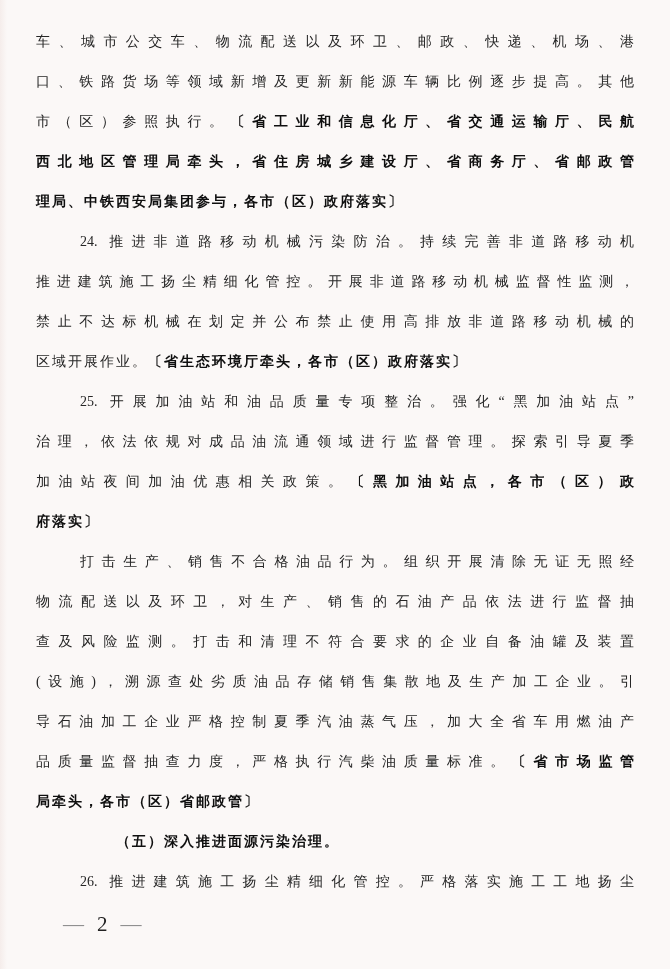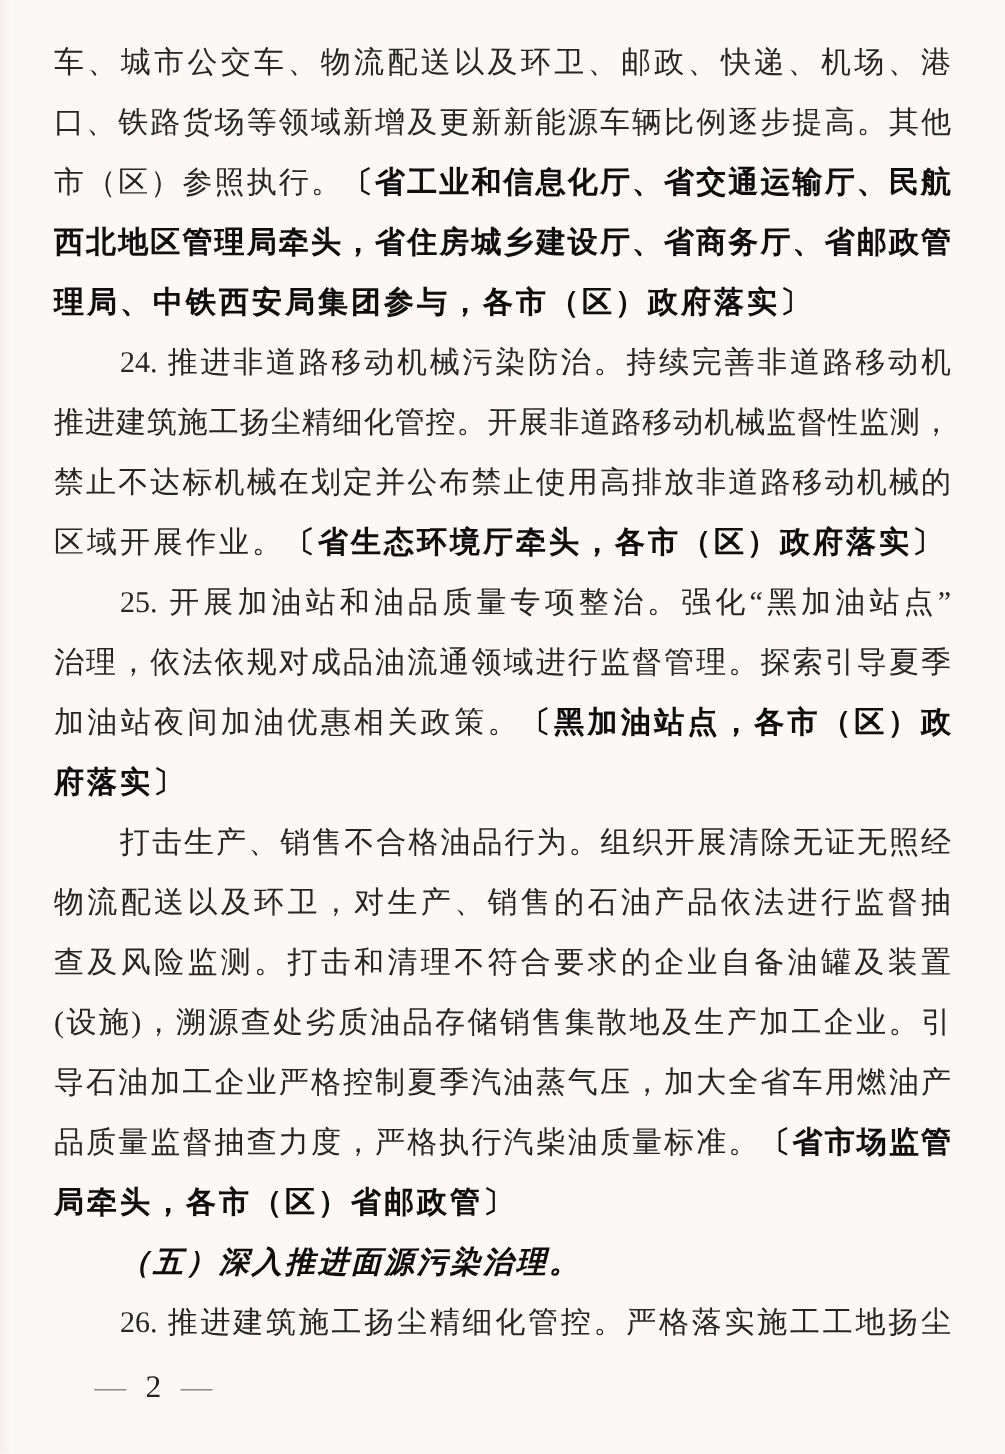--- a/index.html
+++ b/index.html
@@ -22,44 +22,44 @@
   }
   .content {
     position: absolute;
     left: 36px;
     top: 22px;
     width: 598px;
   }
   .line {
     height: 40px;
     line-height: 40px;
-    font-size: 20px;
+    font-size: 14px;
     color: #262626;
     text-align: justify;
     text-align-last: justify;
     text-justify: inter-character;
     white-space: normal;
   }
   .line.last {
     text-align: left;
     text-align-last: left;
     letter-spacing: 2px;
   }
   .line.indent {
     padding-left: 44px;
   }
   .seg-body { }
   .seg-kaiti {
     font-weight: bold;
     color: #0f0f0f;
   }
   .seg-heading {
-    font-style: italic;
     font-weight: bold;
     color: #0f0f0f;
+    margin-left: 36px;
   }
   .footer {
     position: absolute;
     left: 63px;
     top: 908px;
     height: 32px;
     line-height: 32px;
     display: flex;
     align-items: center;
     gap: 13px;

